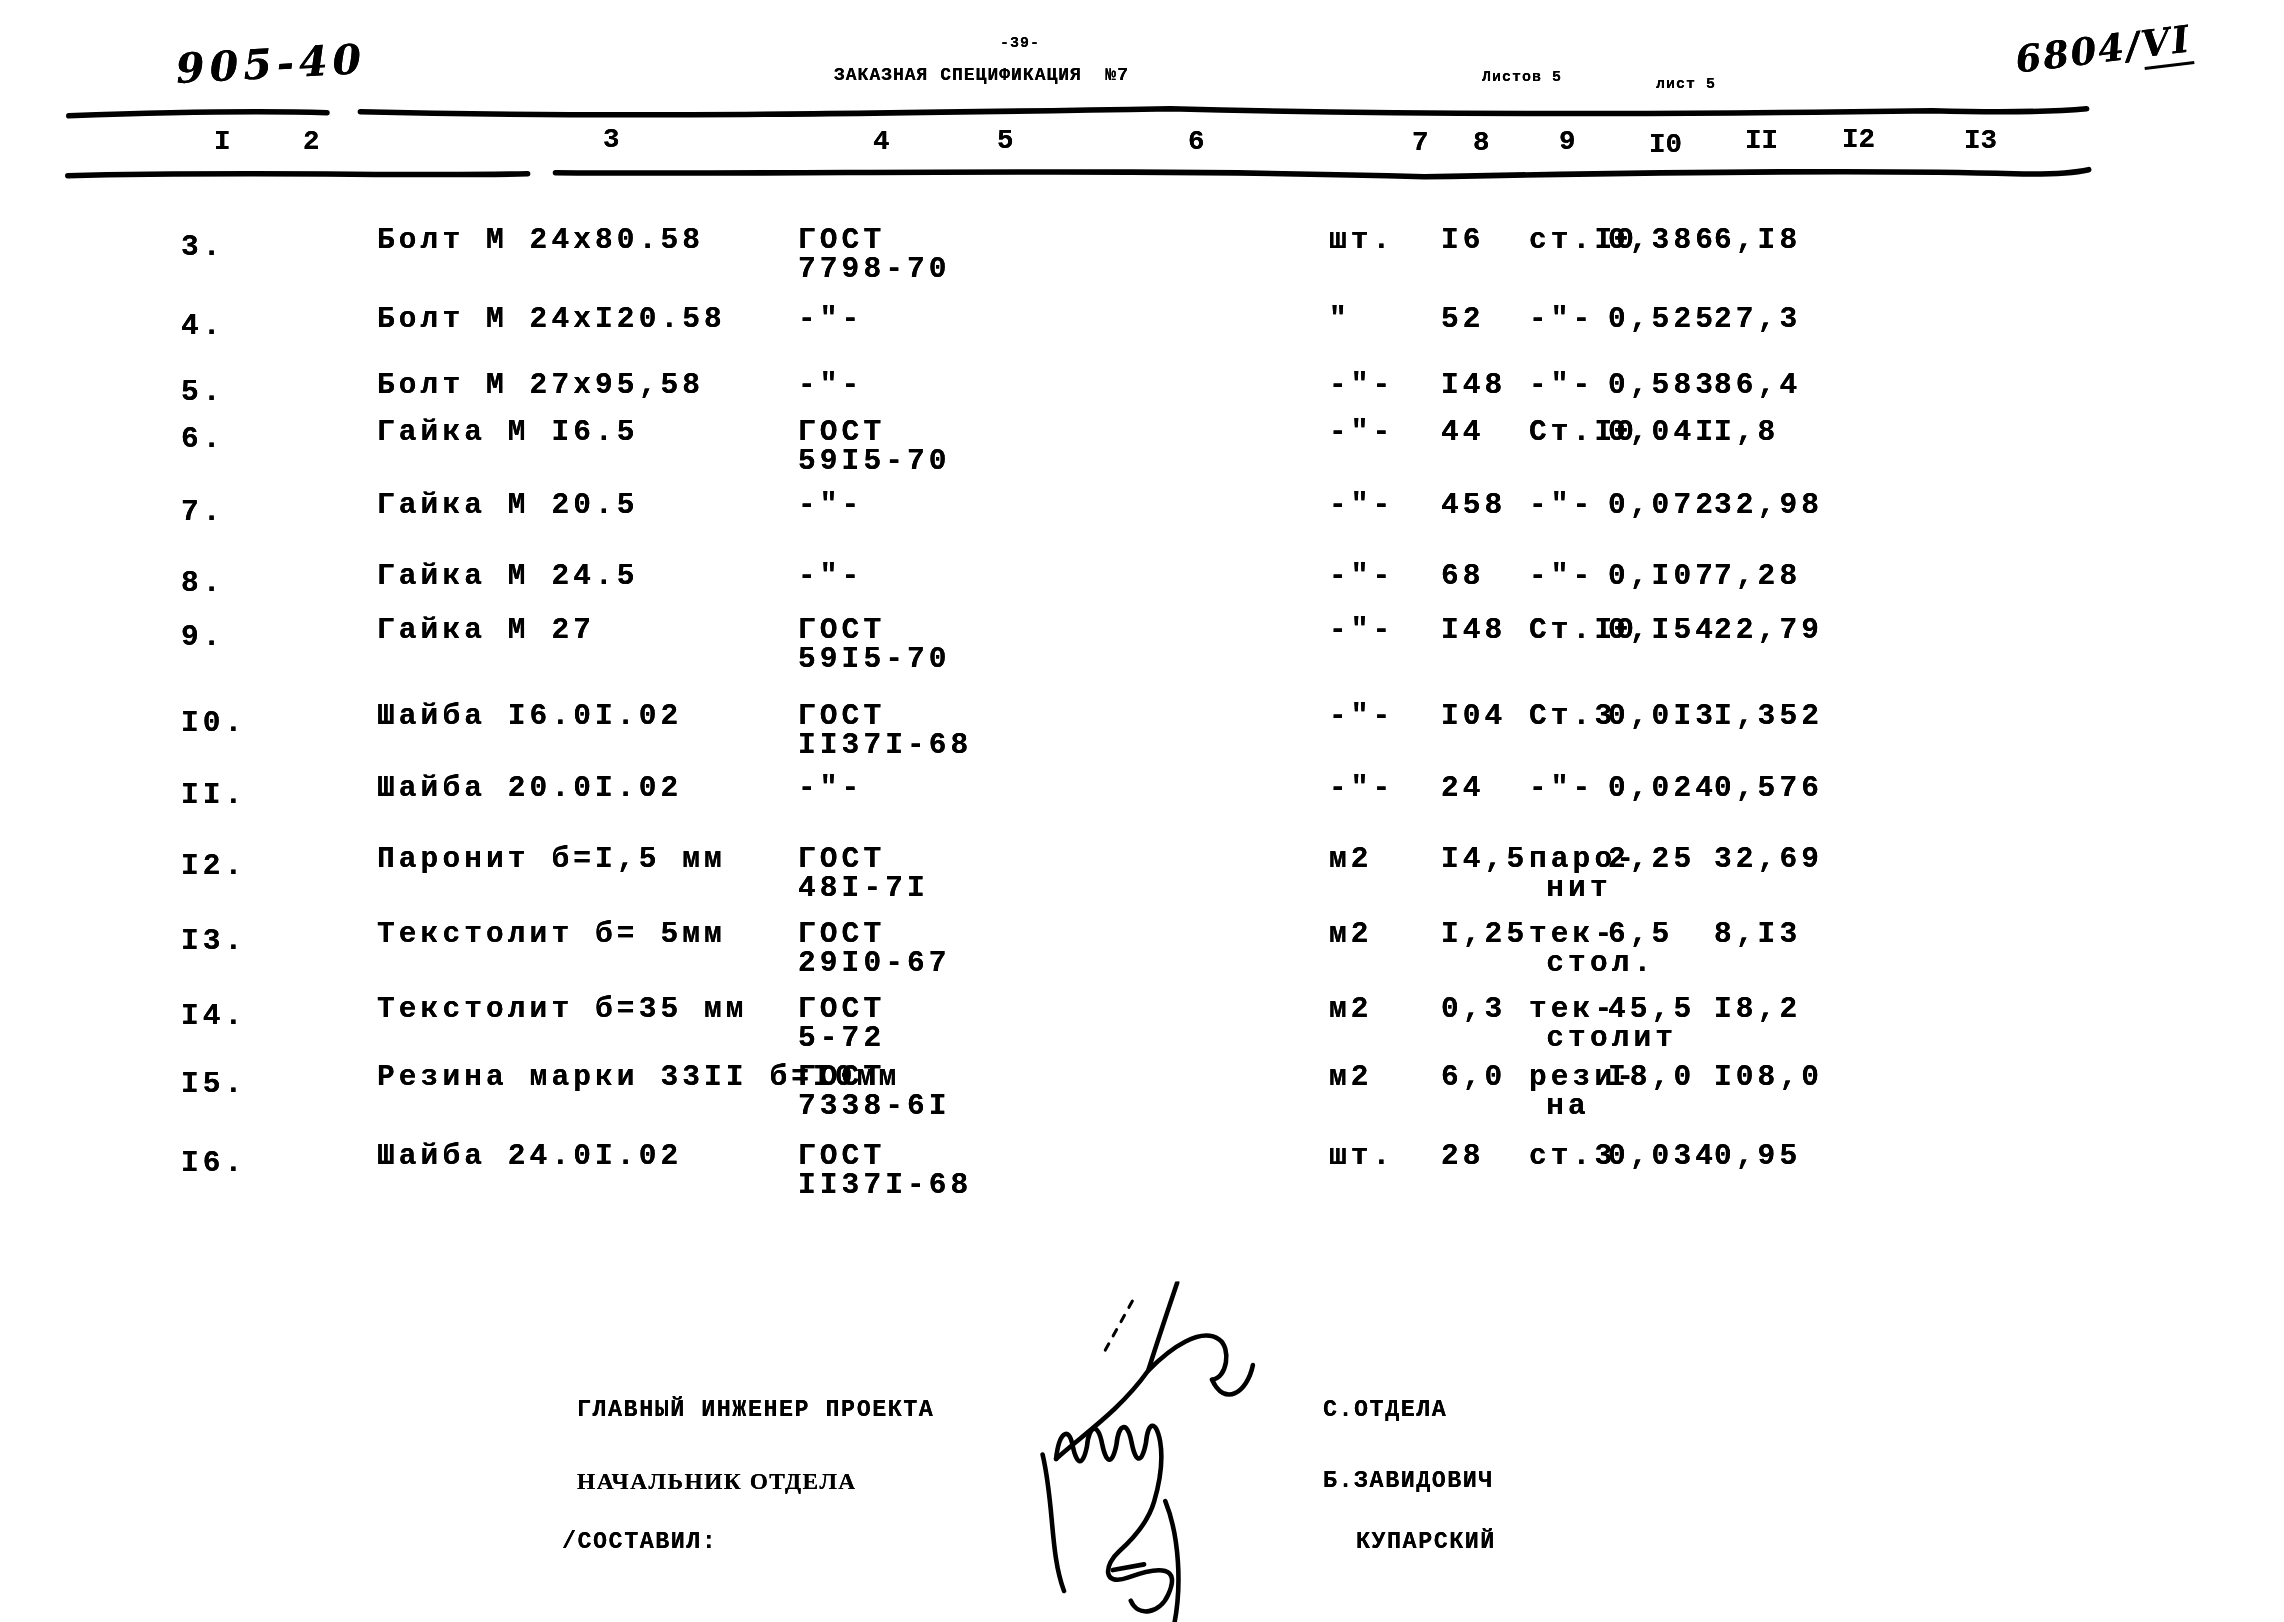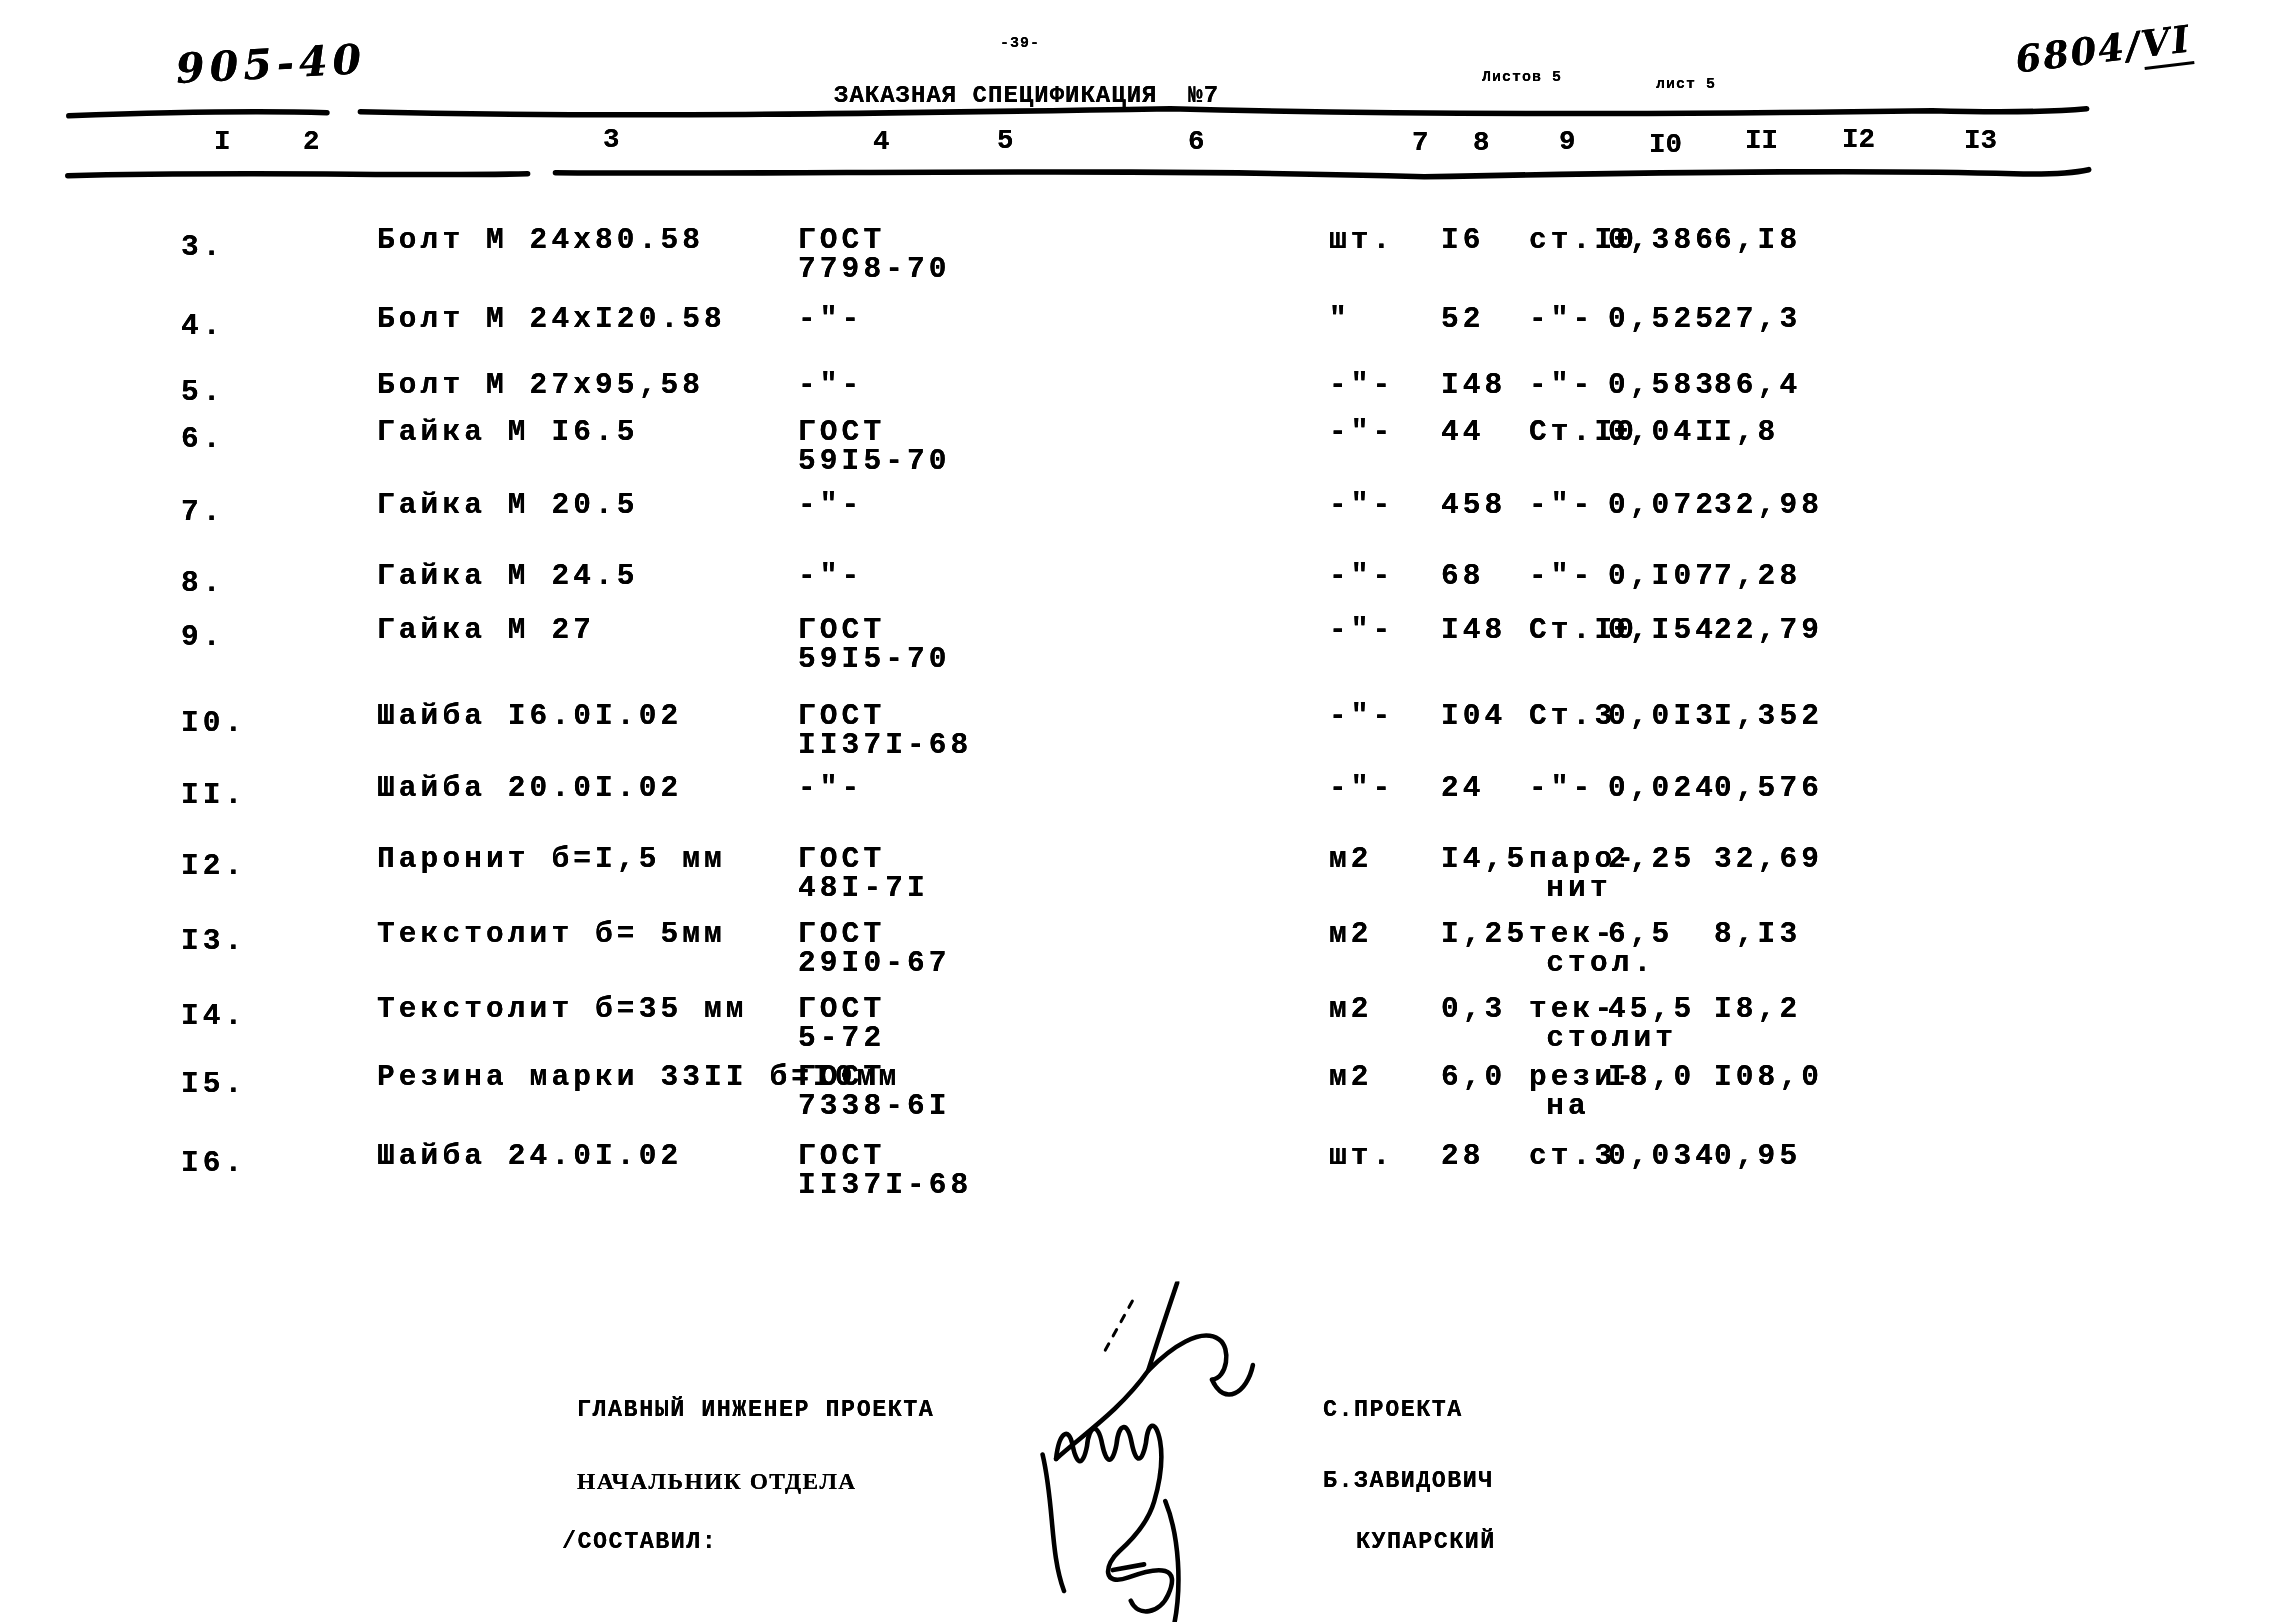--- a/index.html
+++ b/index.html
@@ -3,21 +3,21 @@
 <meta charset="utf-8">
 <style>
   html,body{margin:0;padding:0;background:#ffffff;}
   .page{
     position:relative;width:2284px;height:1623px;background:#ffffff;
     overflow:hidden;color:#000;
     font-family:"Liberation Mono","DejaVu Sans Mono",monospace;
   }
   .t{position:absolute;white-space:pre;font-weight:700;text-shadow:0 0 0.5px #000;}
   .tbl{font-size:29.5px;letter-spacing:4.1px;line-height:29px;}
-  .title{font-size:24px;letter-spacing:1px;margin-top:17px;}
+  .title{font-size:18px;letter-spacing:1px;}
   .small{font-size:15px;letter-spacing:1px;}
   .coln{font-size:27.5px;letter-spacing:0;}
   .foot{font-size:23.4px;letter-spacing:1.5px;}
   .hw{
     font-family:"DejaVu Serif","Liberation Serif",serif;
     font-style:italic;font-weight:700;
   }
   .hw-doc{font-size:41px;letter-spacing:5.1px;transform:rotate(-3deg);}
   .hw-stamp{font-size:37px;letter-spacing:2px;transform:rotate(-7deg);}
   .hw-stamp .u{border-bottom:3.1px solid #000;padding-bottom:1px;}
@@ -221,21 +221,21 @@
     <span class="c qty">28</span>
     <span class="c mat"><span class="l">ст.3</span></span>
     <span class="c wt">0,034</span>
     <span class="c tot">0,95</span>
   </div>
 
   <div class="t foot" style="left:577px;top:1397px;">ГЛАВНЫЙ ИНЖЕНЕР ПРОЕКТА</div>
   <div class="t foot" style="left:577px;top:1468px;font-family:Liberation Serif, serif;">НАЧАЛЬНИК ОТДЕЛА</div>
   <div class="t foot" style="left:562px;top:1529px;">/СОСТАВИЛ:</div>
 
-  <div class="t foot" style="left:1323px;top:1397px;">С.ПРОЕКТА</div>
+  <div class="t foot" style="left:1323px;top:1397px;">С.ОТДЕЛА</div>
   <div class="t foot" style="left:1323px;top:1468px;">Б.ЗАВИДОВИЧ</div>
   <div class="t foot" style="left:1356px;top:1529px;">КУПАРСКИЙ</div>
 
   <svg width="326" height="346" viewBox="0 0 640 680" style="left:1007px;top:1282px;transform:rotate(-3deg);">
     <g stroke="#000" stroke-width="9" fill="none" stroke-linecap="round" stroke-linejoin="round">
       <path d="M352,2 C330,58 306,118 286,172 C334,128 394,92 428,118 C452,136 440,196 410,196 C432,252 478,226 492,172"></path>
       <path d="M262,34 L196,140" stroke-width="6" stroke-dasharray="14 18"></path>
       <path d="M286,172 C226,248 150,292 96,336"></path>
       <path d="M70,326 C88,426 74,520 98,596"></path>
       <path d="M96,336 C104,286 124,270 130,312 C136,352 148,354 158,314 C164,274 182,266 188,312 C194,352 206,354 216,314 C222,274 240,266 246,312 C252,354 264,354 274,314 C280,272 296,268 302,312 C306,346 298,390 284,430 C270,470 240,500 210,524 C180,548 172,592 226,576 C290,556 330,560 302,614 C284,650 240,656 228,622"></path>

